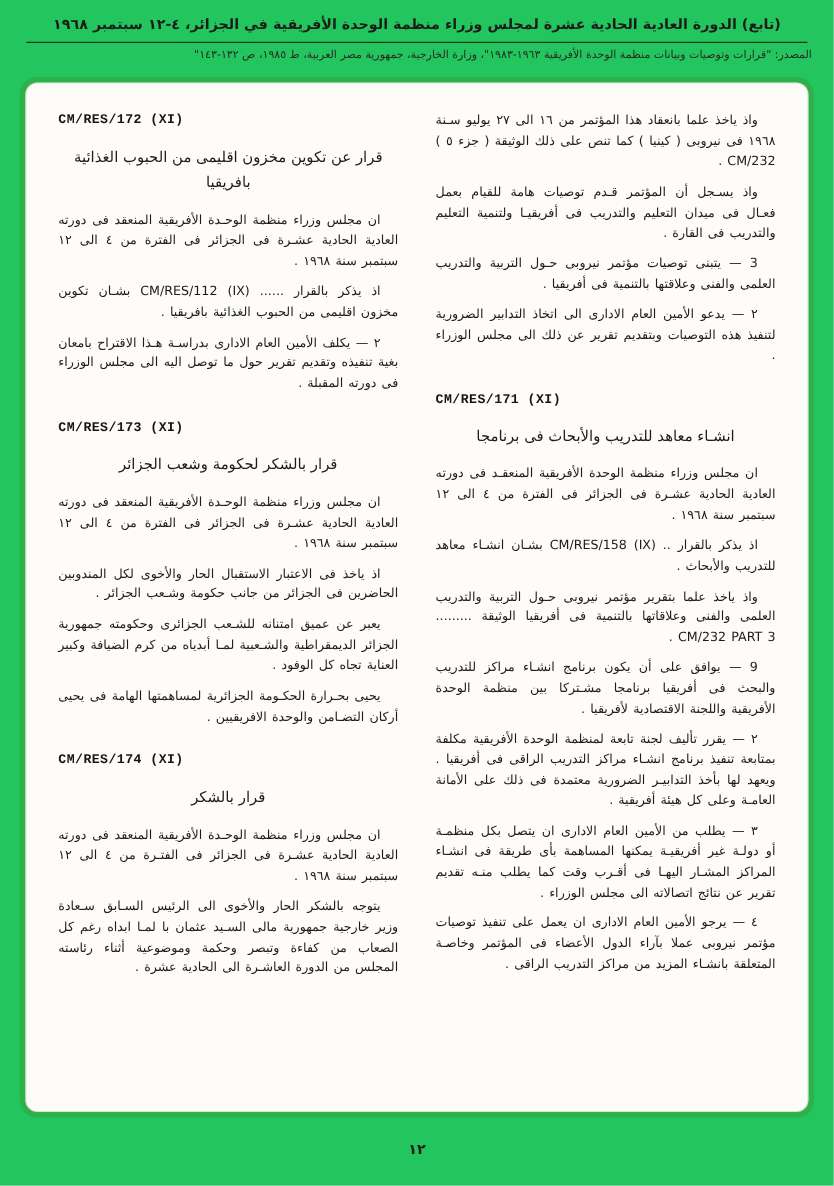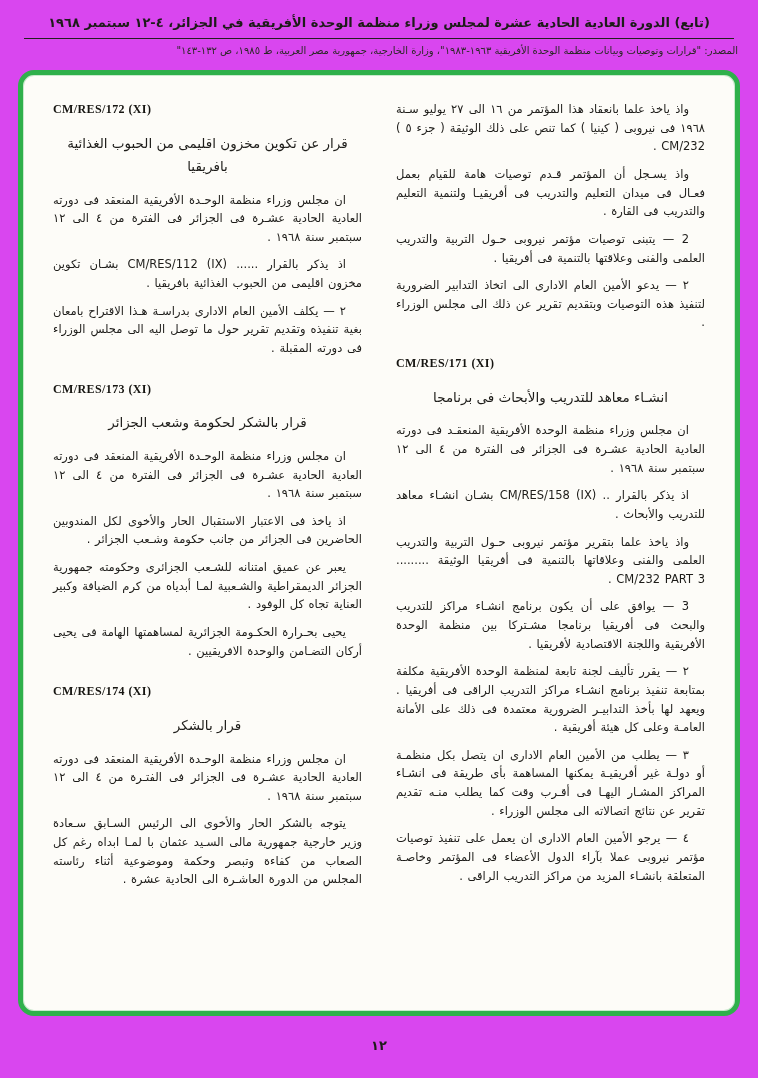--- a/index.html
+++ b/index.html
@@ -4,21 +4,21 @@
 <style>
   * { margin:0; padding:0; box-sizing:border-box; }
   html,body { width:758px; height:1078px; }
   body {
     background:#efede6;
     font-family:"DejaVu Sans", sans-serif;
     color:#1d1c19;
   }
   .page {
     width:758px; height:1078px;
-    background:#d946ef;
+    background:#22c55e;
     position:relative;
     padding-top:14px;
     overflow:hidden;
   }
   .header { direction:rtl; padding:0 16px; }
   .header-title {
     text-align:center;
     font-size:13px;
     font-weight:bold;
     line-height:1.4;
@@ -62,21 +62,21 @@
   .heading {
     text-align:center;
     font-weight:normal;
     font-size:13.5px;
     line-height:1.7;
     margin:2px 10px 13px;
   }
   .ref {
     direction:ltr;
     text-align:left;
-    font-family:Liberation Serif, serif;
+    font-family:Liberation Mono, monospace;
     font-weight:bold;
     font-size:12px;
     letter-spacing:0.4px;
     margin:22px 0 12px;
     color:#161511;
   }
   .col .block:first-child { margin-top:1px; }
   .footer {
     text-align:center;
     margin-top:22px;
@@ -94,28 +94,28 @@
     <div class="header-title">(تابع) الدورة العادية الحادية عشرة لمجلس وزراء منظمة الوحدة الأفريقية في الجزائر، ٤-١٢ سبتمبر ١٩٦٨</div>
     <hr class="header-rule">
     <div class="header-source">المصدر: "قرارات وتوصيات وبيانات منظمة الوحدة الأفريقية ١٩٦٣-١٩٨٣"، وزارة الخارجية، جمهورية مصر العربية، ط ١٩٨٥، ص ١٣٢-١٤٣"</div>
   </div>
 
   <div class="frame" style="border-color:#2fb04b">
     <div class="columns">
       <div class="col">
           <div class="block para">واذ ياخذ علما بانعقاد هذا المؤتمر من ١٦ الى ٢٧ يوليو سـنة ١٩٦٨ فى نيروبى ( كينيا ) كما تنص على ذلك الوثيقة ( جزء ٥ ) CM/232 .</div>
           <div class="block para">واذ يسـجل أن المؤتمر قـدم توصيات هامة للقيام بعمل فعـال فى ميدان التعليم والتدريب فى أفريقيـا ولتنمية التعليم والتدريب فى القارة .</div>
-          <div class="block para">2 — يتبنى توصيات مؤتمر نيروبى حـول التربية والتدريب العلمى والفنى وعلاقتها بالتنمية فى أفريقيا .</div>
+          <div class="block para">3 — يتبنى توصيات مؤتمر نيروبى حـول التربية والتدريب العلمى والفنى وعلاقتها بالتنمية فى أفريقيا .</div>
           <div class="block para">٢ — يدعو الأمين العام الادارى الى اتخاذ التدابير الضرورية لتنفيذ هذه التوصيات وبتقديم تقرير عن ذلك الى مجلس الوزراء .</div>
           <div class="block ref">CM/RES/171 (XI)</div>
           <div class="block heading">انشـاء معاهد للتدريب والأبحاث فى برنامجا</div>
           <div class="block para">ان مجلس وزراء منظمة الوحدة الأفريقية المنعقـد فى دورته العادية الحادية عشـرة فى الجزائر فى الفترة من ٤ الى ١٢ سبتمبر سنة ١٩٦٨ .</div>
           <div class="block para">اذ يذكر بالقرار .. CM/RES/158 (IX) بشـان انشـاء معاهد للتدريب والأبحاث .</div>
           <div class="block para">واذ ياخذ علما بتقرير مؤتمر نيروبى حـول التربية والتدريب العلمى والفنى وعلاقاتها بالتنمية فى أفريقيا الوثيقة ......... CM/232 PART 3 .</div>
-          <div class="block para">3 — يوافق على أن يكون برنامج انشـاء مراكز للتدريب والبحث فى أفريقيا برنامجا مشـتركا بين منظمة الوحدة الأفريقية واللجنة الاقتصادية لأفريقيا .</div>
+          <div class="block para">9 — يوافق على أن يكون برنامج انشـاء مراكز للتدريب والبحث فى أفريقيا برنامجا مشـتركا بين منظمة الوحدة الأفريقية واللجنة الاقتصادية لأفريقيا .</div>
           <div class="block para">٢ — يقرر تأليف لجنة تابعة لمنظمة الوحدة الأفريقية مكلفة بمتابعة تنفيذ برنامج انشـاء مراكز التدريب الراقى فى أفريقيا . ويعهد لها بأخذ التدابيـر الضرورية معتمدة فى ذلك على الأمانة العامـة وعلى كل هيئة أفريقية .</div>
           <div class="block para">٣ — يطلب من الأمين العام الادارى ان يتصل بكل منظمـة أو دولـة غير أفريقيـة يمكنها المساهمة بأى طريقة فى انشـاء المراكز المشـار اليهـا فى أقـرب وقت كما يطلب منـه تقديم تقرير عن نتائج اتصالاته الى مجلس الوزراء .</div>
           <div class="block para">٤ — يرجو الأمين العام الادارى ان يعمل على تنفيذ توصيات مؤتمر نيروبى عملا بآراء الدول الأعضاء فى المؤتمر وخاصـة المتعلقة بانشـاء المزيد من مراكز التدريب الراقى .</div>
         </div>
       <div class="col">
           <div class="block ref">CM/RES/172 (XI)</div>
           <div class="block heading">قرار عن تكوين مخزون اقليمى من الحبوب الغذائية بافريقيا</div>
           <div class="block para">ان مجلس وزراء منظمة الوحـدة الأفريقية المنعقد فى دورته العادية الحادية عشـرة فى الجزائر فى الفترة من ٤ الى ١٢ سبتمبر سنة ١٩٦٨ .</div>
           <div class="block para">اذ يذكر بالقرار ...... CM/RES/112 (IX) بشـان تكوين مخزون اقليمى من الحبوب الغذائية بافريقيا .</div>
           <div class="block para">٢ — يكلف الأمين العام الادارى بدراسـة هـذا الاقتراح بامعان بغية تنفيذه وتقديم تقرير حول ما توصل اليه الى مجلس الوزراء فى دورته المقبلة .</div>

